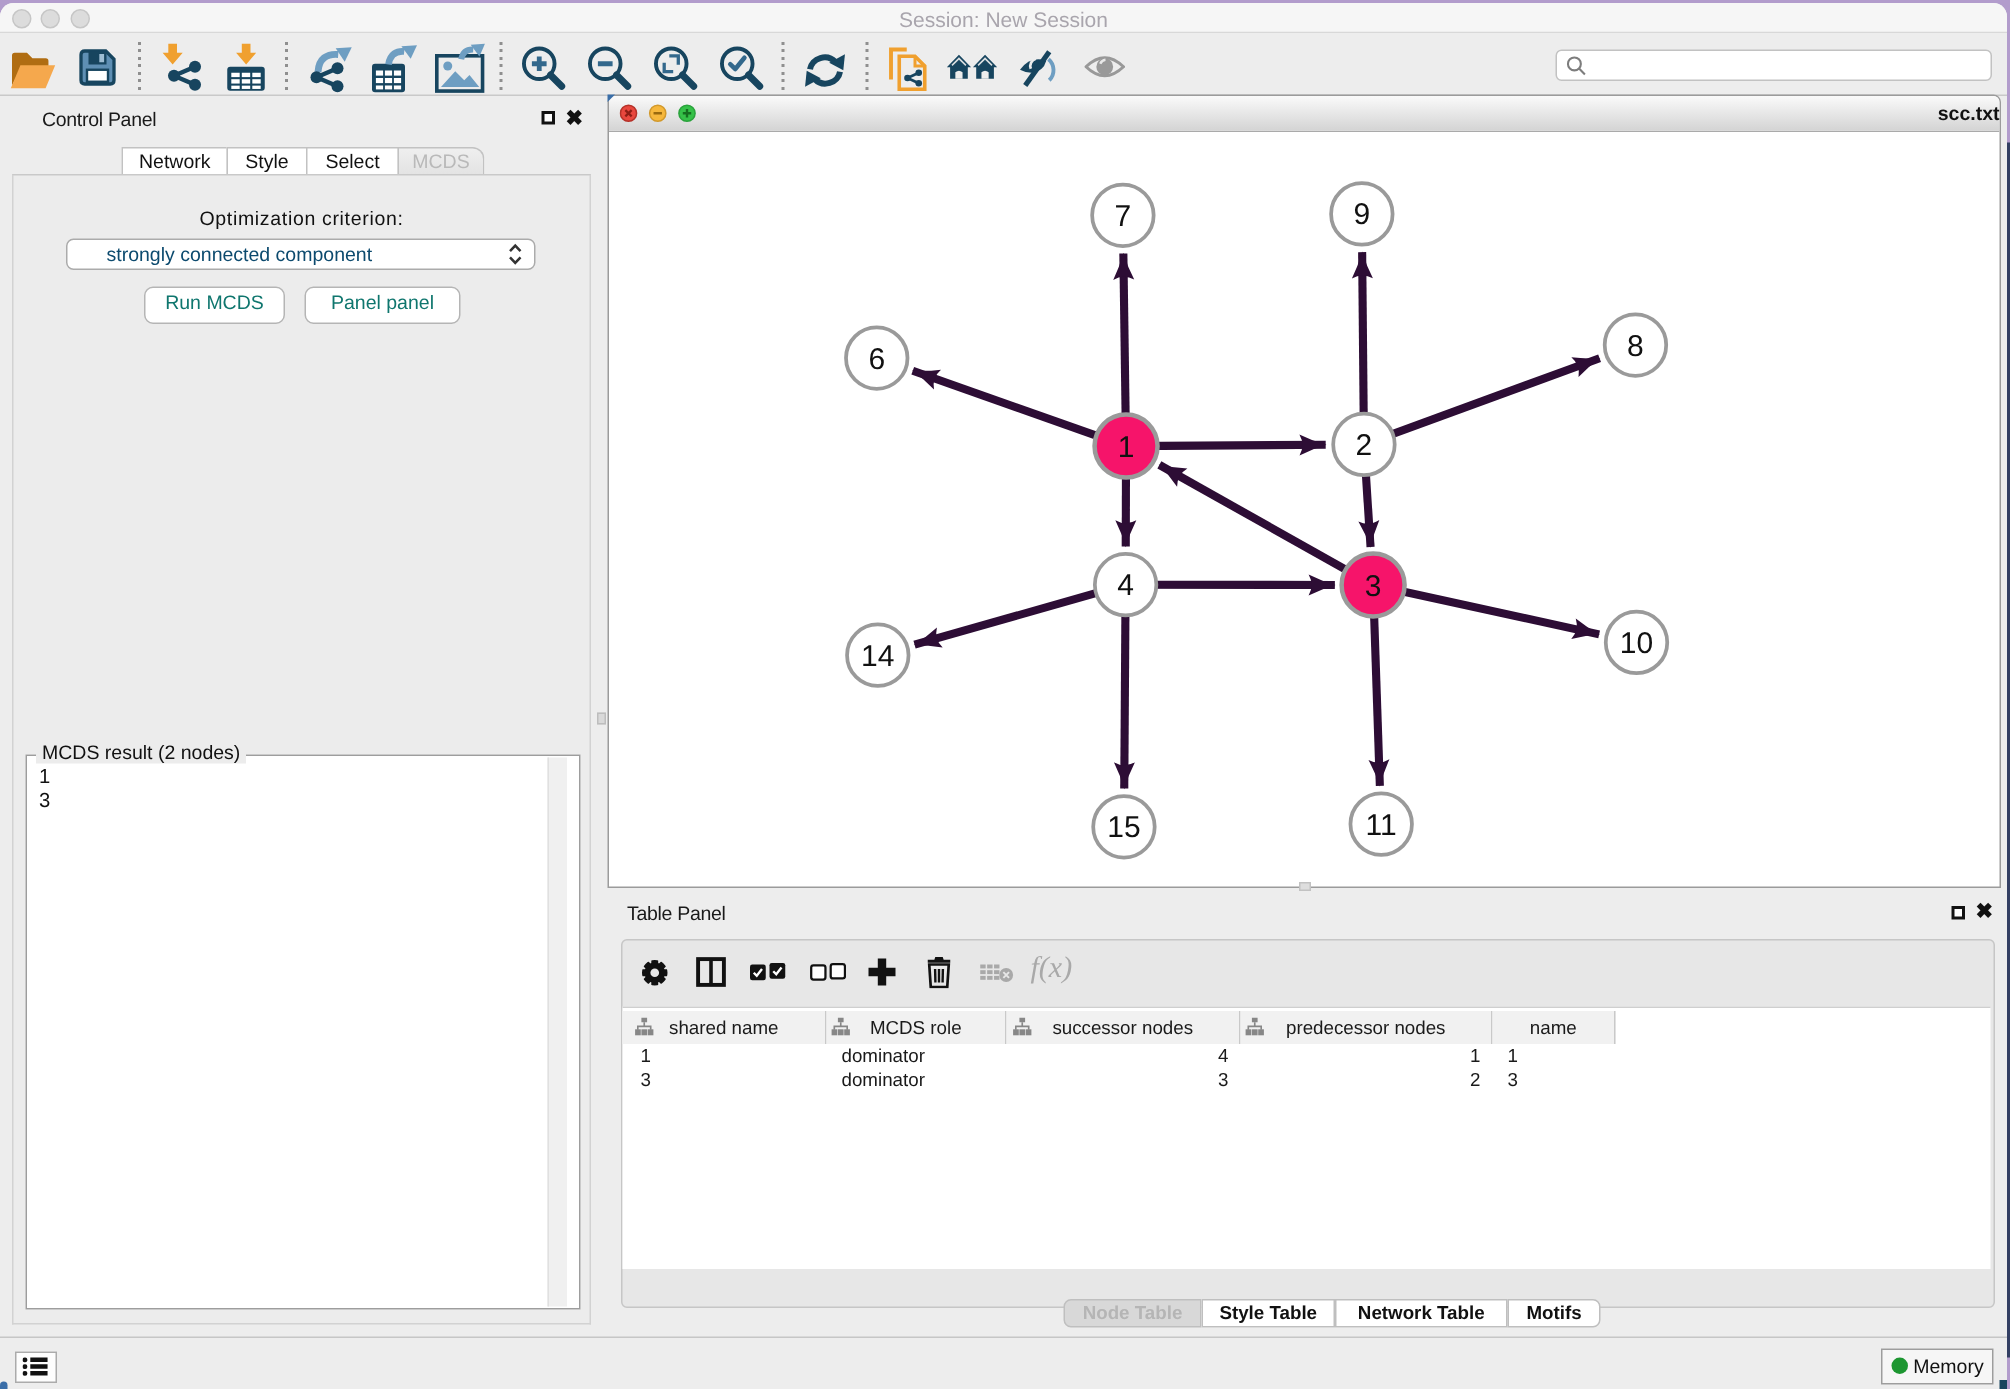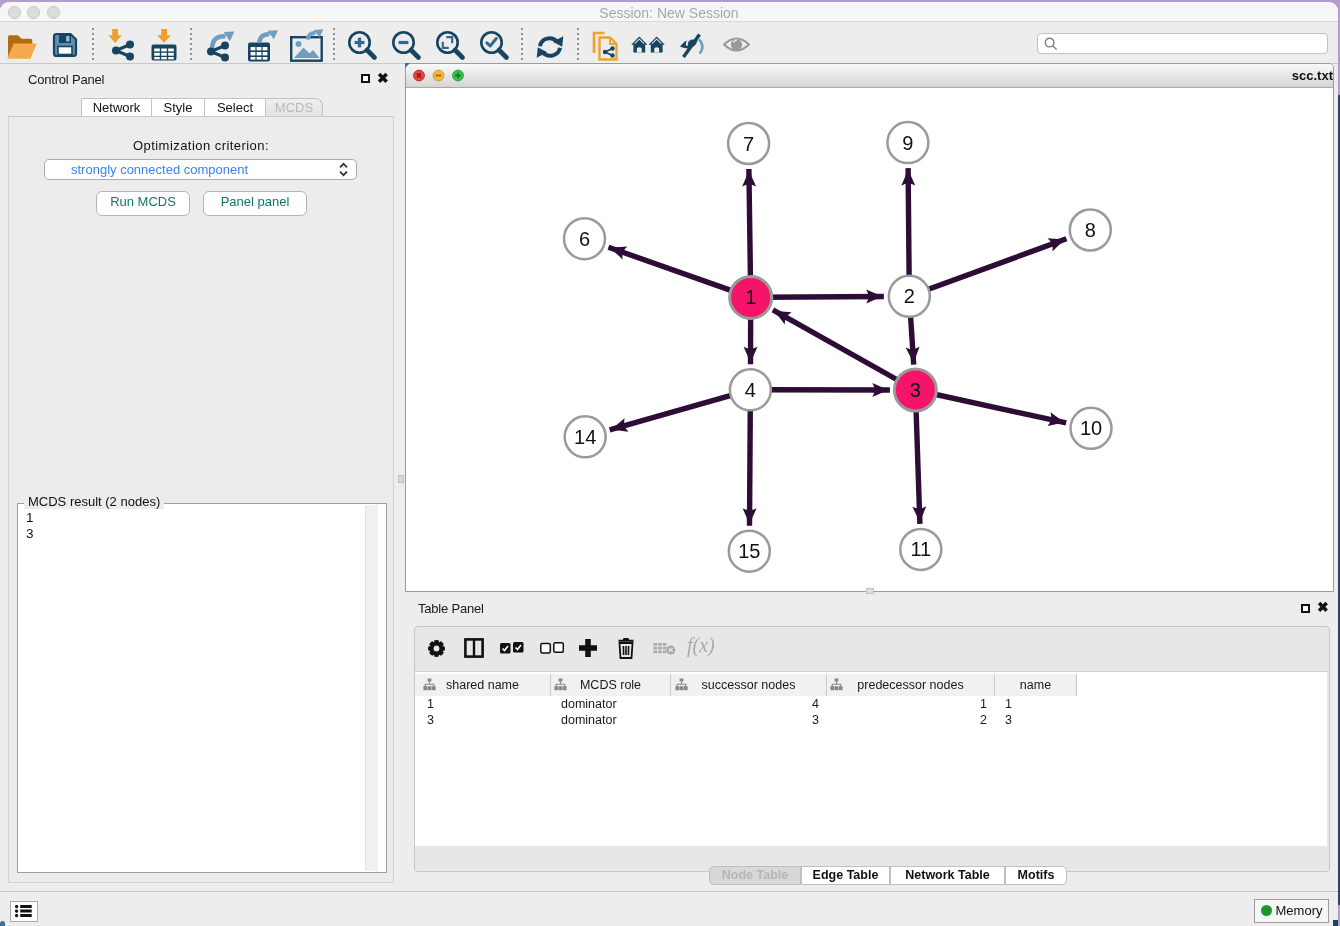--- a/index.html
+++ b/index.html
@@ -25,21 +25,21 @@
   
   #cpanel { position:absolute; left:0; top:63px; width:401px; height:828px; background:#ededed; }
   .phead { font-size:13px; letter-spacing:-0.2px; color:#1a1a1a; }
   .sqico { width:9px; height:9px; border:2px solid #111; background:#fdfdfd; display:inline-block; }
   .xico  { font-size:14px; font-weight:bold; color:#111; }
   .tab { position:absolute; top:0; height:19px; background:#fff; border:1px solid #c2c2c2;
          font-size:13px; color:#111; text-align:center; line-height:17px; }
   #cp-body { position:absolute; left:8px; top:51px; width:386px; height:767px;
              background:#ececec; border:1px solid #d2d2d2; border-top:1px solid #c9c9c9; }
   #dropdown { position:absolute; left:35px; top:42px; width:313px; height:21px; background:#fff;
-              border:1px solid #ababab; border-radius:5px; font-size:13px; color:#3b82f6;
+              border:1px solid #ababab; border-radius:5px; font-size:13px; color:#0c4a6e;
               line-height:19px; padding-left:26px; }
   .btn { position:absolute; top:74px; height:25px; background:#fff; border:1px solid #b5b5b5;
          border-radius:6px; font-size:13px; color:#0f766e; text-align:center; line-height:20px; }
   #resultbox { position:absolute; left:8px; top:386px; width:370px; height:370px;
                background:#fff; border:1px solid #9d9d9d; }
   #resultlabel { position:absolute; left:15px; top:377px; background:#ececec; padding:0 4px;
                  font-size:13px; color:#111; height:15px; line-height:15px; }
   
   #netframe { position:absolute; left:405px; top:61px; width:929px; height:529px;
               border:1px solid #9b9b9b; border-radius:5px 5px 0 0; background:#fff; }
@@ -464,21 +464,21 @@
         <div class="cell" style="left:564px;top:25px;text-align:right;width:8px;">1</div>
         <div class="cell" style="left:590px;top:25px;">1</div>
         <div class="cell" style="left:12px;top:41px;">3</div>
         <div class="cell" style="left:146px;top:41px;">dominator</div>
         <div class="cell" style="left:396px;top:41px;text-align:right;width:8px;">3</div>
         <div class="cell" style="left:564px;top:41px;text-align:right;width:8px;">2</div>
         <div class="cell" style="left:590px;top:41px;">3</div>
       </div>
     </div>
     <div class="btab" style="left:287px;width:92px;background:#d8d8d8;color:#b5b5b5;border-radius:5px 0 0 5px;">Node Table</div>
-    <div class="btab" style="left:379px;width:89px;">Edge Table</div>
+    <div class="btab" style="left:379px;width:89px;">Style Table</div>
     <div class="btab" style="left:468px;width:115px;">Network Table</div>
     <div class="btab" style="left:583px;width:62px;border-radius:0 5px 5px 0;">Motifs</div>
   </div>
 
   <div id="statusbar">
     <div style="position:absolute;left:10px;top:9px;width:28px;height:21px;background:#fdfdfd;border:1px solid #ababab;">
       <svg width="17" height="14" viewBox="0 0 17 14" style="position:absolute;left:4px;top:2px;">
         <g fill="#111">
           <rect x="0" y="1" width="3.2" height="3.2" rx="1.4"></rect>
             <rect x="5.2" y="1" width="11.5" height="3"></rect>

